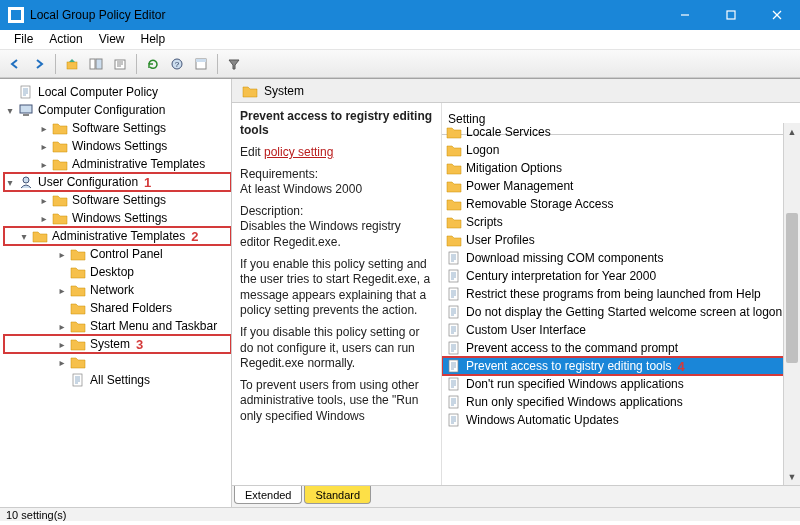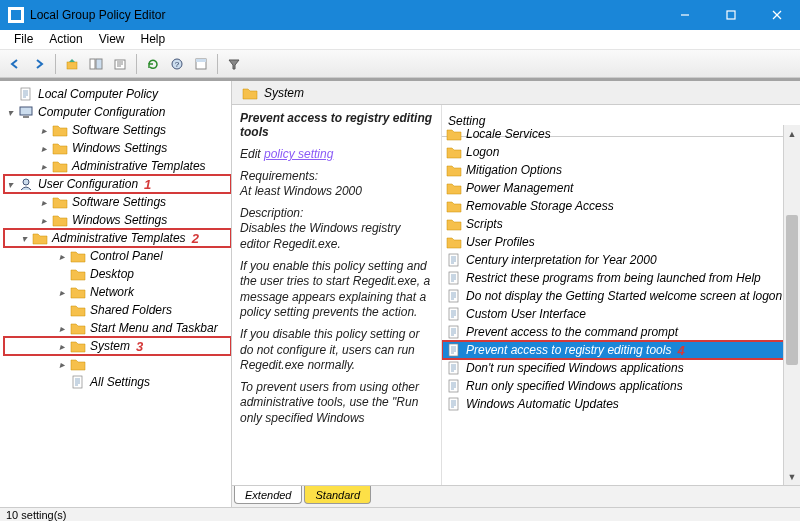--- a/index.html
+++ b/index.html
@@ -17,42 +17,42 @@
 
 .menubar { height: 20px; display: flex; align-items: flex-start; padding: 0 6px; font-size: 12px; background: #fff; border-bottom: 1px solid #e5e5e5; }
 .menubar span { padding: 2px 8px; cursor: pointer; }
 
 
 .toolbar { height: 28px; display: flex; align-items: center; padding: 0 4px; gap: 2px; border-bottom: 1px solid #ccc; background: linear-gradient(#fafafa,#eaeaea); }
 .toolbar .tbtn { width: 22px; height: 22px; display:flex; align-items:center; justify-content:center; border: 1px solid transparent; border-radius: 2px; cursor:pointer; }
 .toolbar .sep { width:1px; height:20px; background:#bbb; margin:0 3px; }
 
 
-.main { display:flex; height: calc(525px - 30px - 20px - 28px - 18px); border-top:3px solid #a3a3a3;font-style:italic; }
+.main { display:flex; height: calc(525px - 30px - 20px - 28px - 18px); border-top:1px solid #a3a3a3; }
 
 
 .tree { width: 232px; min-width:232px; overflow-y:auto; overflow-x:hidden; background:#fff; border-right:1px solid #ccc; font-size:12px; padding: 4px 0 4px 4px; }
 .tree .row { display:flex; align-items:center; height:18px; white-space:nowrap; cursor:pointer; }
 .tree .twist { width:12px; text-align:center; color:#666; font-size:10px; margin-right:2px;}
 .tree .ic { width:16px; height:16px; margin-right:4px; flex-shrink:0; }
 .tree .ind0 { padding-left: 0px; }
 .tree .ind1 { padding-left: 14px; }
 .tree .ind2 { padding-left: 34px; }
 .tree .ind3 { padding-left: 52px; }
 .tree .highlight { outline: 2px solid #d43a3a; outline-offset:-1px; }
 .tree .marker { color:#d43a3a; font-weight:bold; margin-left:6px; font-size:13px; }
 
 
 .right { flex:1; display:flex; flex-direction:column; }
 .heading-band { height:24px; background:#efefef; border-bottom:1px solid #ccc; display:flex; align-items:center; padding:0 10px; font-size:12px; }
 .heading-band .fic { width:16px; height:14px; margin-right:6px; }
 .body-split { flex:1; display:flex; overflow:hidden; }
 .extended { width:210px; padding:6px 8px; font-size:12px; color:#222; overflow:hidden; position:relative; background:#fff; border-right:1px solid #e0e0e0; }
 .extended b { font-weight:bold; display:block; margin-bottom:8px; }
-.extended a { color:#8b5cf6; text-decoration:underline; cursor:pointer; }
+.extended a { color:#b91c1c; text-decoration:underline; cursor:pointer; }
 .extended p { margin:6px 0; line-height:1.3; }
 .listpane { flex:1; background:#fff; position:relative; overflow:hidden; }
 .listpane .header { height:32px; border-bottom:1px solid #ccc; display:flex; align-items:center; font-size:12px; padding-left:6px; background:#fff; }
 .listpane .items { position:absolute; top:20px; bottom:0; left:0; right:0; overflow:hidden; font-size:12px; }
 .listpane .scroll-track { position:absolute; top:20px; right:0; bottom:0; width:17px; background:#f0f0f0; border-left:1px solid #d0d0d0; }
 .listpane .scroll-thumb { position:absolute; left:2px; right:2px; top:90px; height:150px; background:#c0c0c0; border-radius:2px; }
 .listpane .scroll-arrow { position:absolute; left:0; right:0; height:17px; display:flex; align-items:center; justify-content:center; color:#555; font-size:9px; }
 .listpane .scroll-arrow.up { top:0; }
 .listpane .scroll-arrow.down { bottom:0; }
 
@@ -352,20 +352,27 @@
               <svg class="ic" width="16" height="16">
                 <path class="ic-folder" d="M1 4 h5 l2 2 h7 v8 h-14 z"></path>
               </svg>
               <span>User Profiles</span>
             </div>
             <div class="itm">
               <svg class="ic" width="16" height="16">
                 <rect class="ic-doc" x="3" y="2" width="9" height="12"></rect>
                 <path d="M5 5h5M5 7h5M5 9h5M5 11h3" stroke="#79b" stroke-width="0.8"></path>
               </svg>
+              <span>Download missing COM components</span>
+            </div>
+            <div class="itm">
+              <svg class="ic" width="16" height="16">
+                <rect class="ic-doc" x="3" y="2" width="9" height="12"></rect>
+                <path d="M5 5h5M5 7h5M5 9h5M5 11h3" stroke="#79b" stroke-width="0.8"></path>
+              </svg>
               <span>Century interpretation for Year 2000</span>
             </div>
             <div class="itm">
               <svg class="ic" width="16" height="16">
                 <rect class="ic-doc" x="3" y="2" width="9" height="12"></rect>
                 <path d="M5 5h5M5 7h5M5 9h5M5 11h3" stroke="#79b" stroke-width="0.8"></path>
               </svg>
               <span>Restrict these programs from being launched from Help</span>
             </div>
             <div class="itm">

